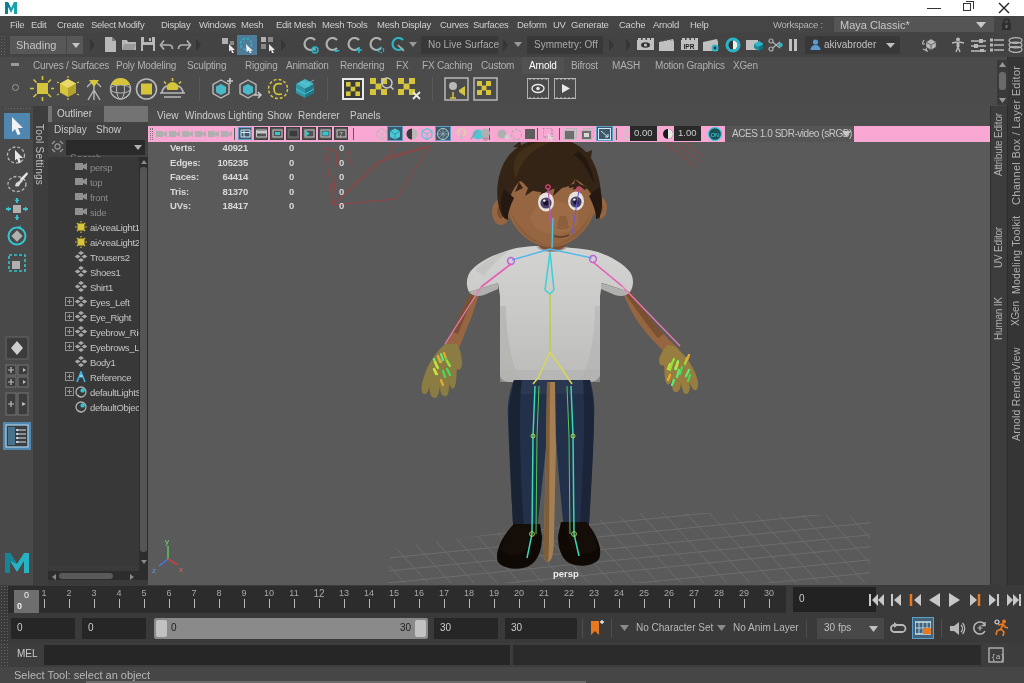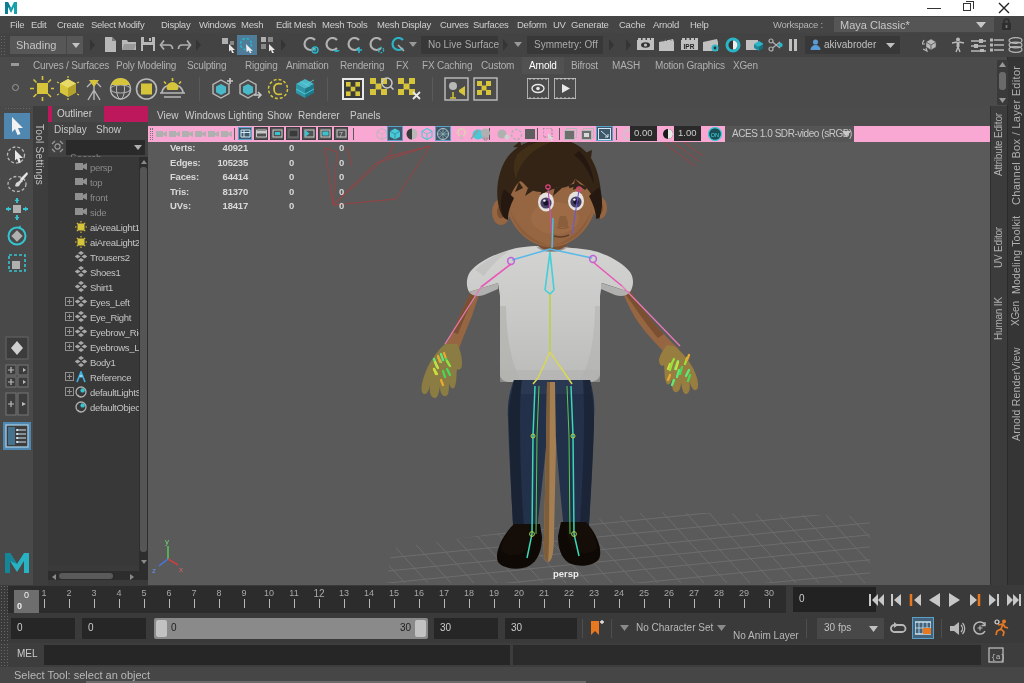--- a/index.html
+++ b/index.html
@@ -481,21 +481,21 @@
       </svg>
     <svg class="abs" style="left:4px;top:446px;" width="26" height="22" viewBox="0 0 26 22">
         <path d="M1 21 L1 1 L6 1 L13 12 L20 1 L25 1 L25 21 L20 21 L20 9 L13 20 L6 9 L6 21 Z" fill="#27b3c4"></path>
         <path d="M1 21 L1 1 L6 1 L13 12 L6 9 L6 21 Z" fill="#148698"></path>
       </svg>
   </div>
   <div class="abs" id="toolsettings">
       <span class="vtext" style="left:1px;top:18px;color:#c0c0c0;">Tool Settings</span>
     </div>
   <div class="abs" id="outliner">
-    <div class="abs" style="left:0;top:0;width:100px;height:16px;background:#be185d;">
+    <div class="abs" style="left:0;top:0;width:100px;height:16px;background:#737373;">
       <span class="abs" style="left:4px;top:0;width:52px;height:16px;background:#484848;color:#d0d0d0;font-size:10px;padding:2px 0 0 5px;">Outliner</span>
     </div>
     <div class="abs" style="left:0;top:16px;width:100px;height:15px;background:#424242;color:#c8c8c8;font-size:10px;">
       <span class="abs" style="left:6px;top:2px;">Display</span>
       <span class="abs" style="left:48px;top:2px;">Show</span>
     </div>
     <div class="abs" style="left:0;top:31px;width:100px;height:20px;background:#424242;">
       <svg class="abs" style="left:3px;top:3px;" width="13" height="13" viewBox="0 0 13 13">
           <path d="M1 4 L4 1 M9 1 L12 4 M12 9 L9 12 M4 12 L1 9" stroke="#999" stroke-width="1.3" fill="none"></path>
           <circle cx="6.5" cy="6.5" r="2.6" fill="none" stroke="#999" stroke-width="1.2"></circle>
@@ -1177,21 +1177,21 @@
         <path d="M11 2 h4 M13 0 v4" stroke="#e8e8e8" stroke-width="1.3"></path>
       </svg>
 <span class="abs" style="left:611px;top:4px;width:1px;height:19px;background:#4e4e4e;"></span>
 <svg class="abs" style="left:620px;top:10px;" width="9" height="6" viewBox="0 0 9 6">
         <path d="M0 0 h9 L4.5 6 Z" fill="#8a8a8a"></path>
       </svg>
 <span class="abs" style="left:636px;top:7px;font-size:10px;color:#b8b8b8;">No Character Set</span>
 <svg class="abs" style="left:717px;top:10px;" width="9" height="6" viewBox="0 0 9 6">
         <path d="M0 0 h9 L4.5 6 Z" fill="#8a8a8a"></path>
       </svg>
-<span class="abs" style="left:733px;top:7px;font-size:10px;color:#b8b8b8;margin-top:8px;">No Anim Layer</span>
+<span class="abs" style="left:733px;top:7px;font-size:10px;color:#b8b8b8;">No Anim Layer</span>
 <span class="abs" style="left:806px;top:4px;width:1px;height:19px;background:#4e4e4e;"></span>
 <div class="abs" style="left:817px;top:3px;width:67px;height:21px;background:#484848;color:#c0c0c0;font-size:10px;">
         <span class="abs" style="left:7px;top:4px;">30 fps</span>
         <svg class="abs" style="left:52px;top:8px;" width="9" height="6" viewBox="0 0 9 6">
           <path d="M0 0 h9 L4.5 6 Z" fill="#c0c0c0"></path>
         </svg>
       </div>
 <svg class="abs" style="left:890px;top:7px;" width="18" height="13" viewBox="0 0 18 13">
         <path d="M4 3 H12 A3.5 3.5 0 0 1 12 10 H5 A3.5 3.5 0 0 1 4 3 Z" fill="none" stroke="#b8b8b8" stroke-width="1.8"></path>
         <path d="M4 0 L8 3 L4 6 Z" fill="#b8b8b8"></path>

